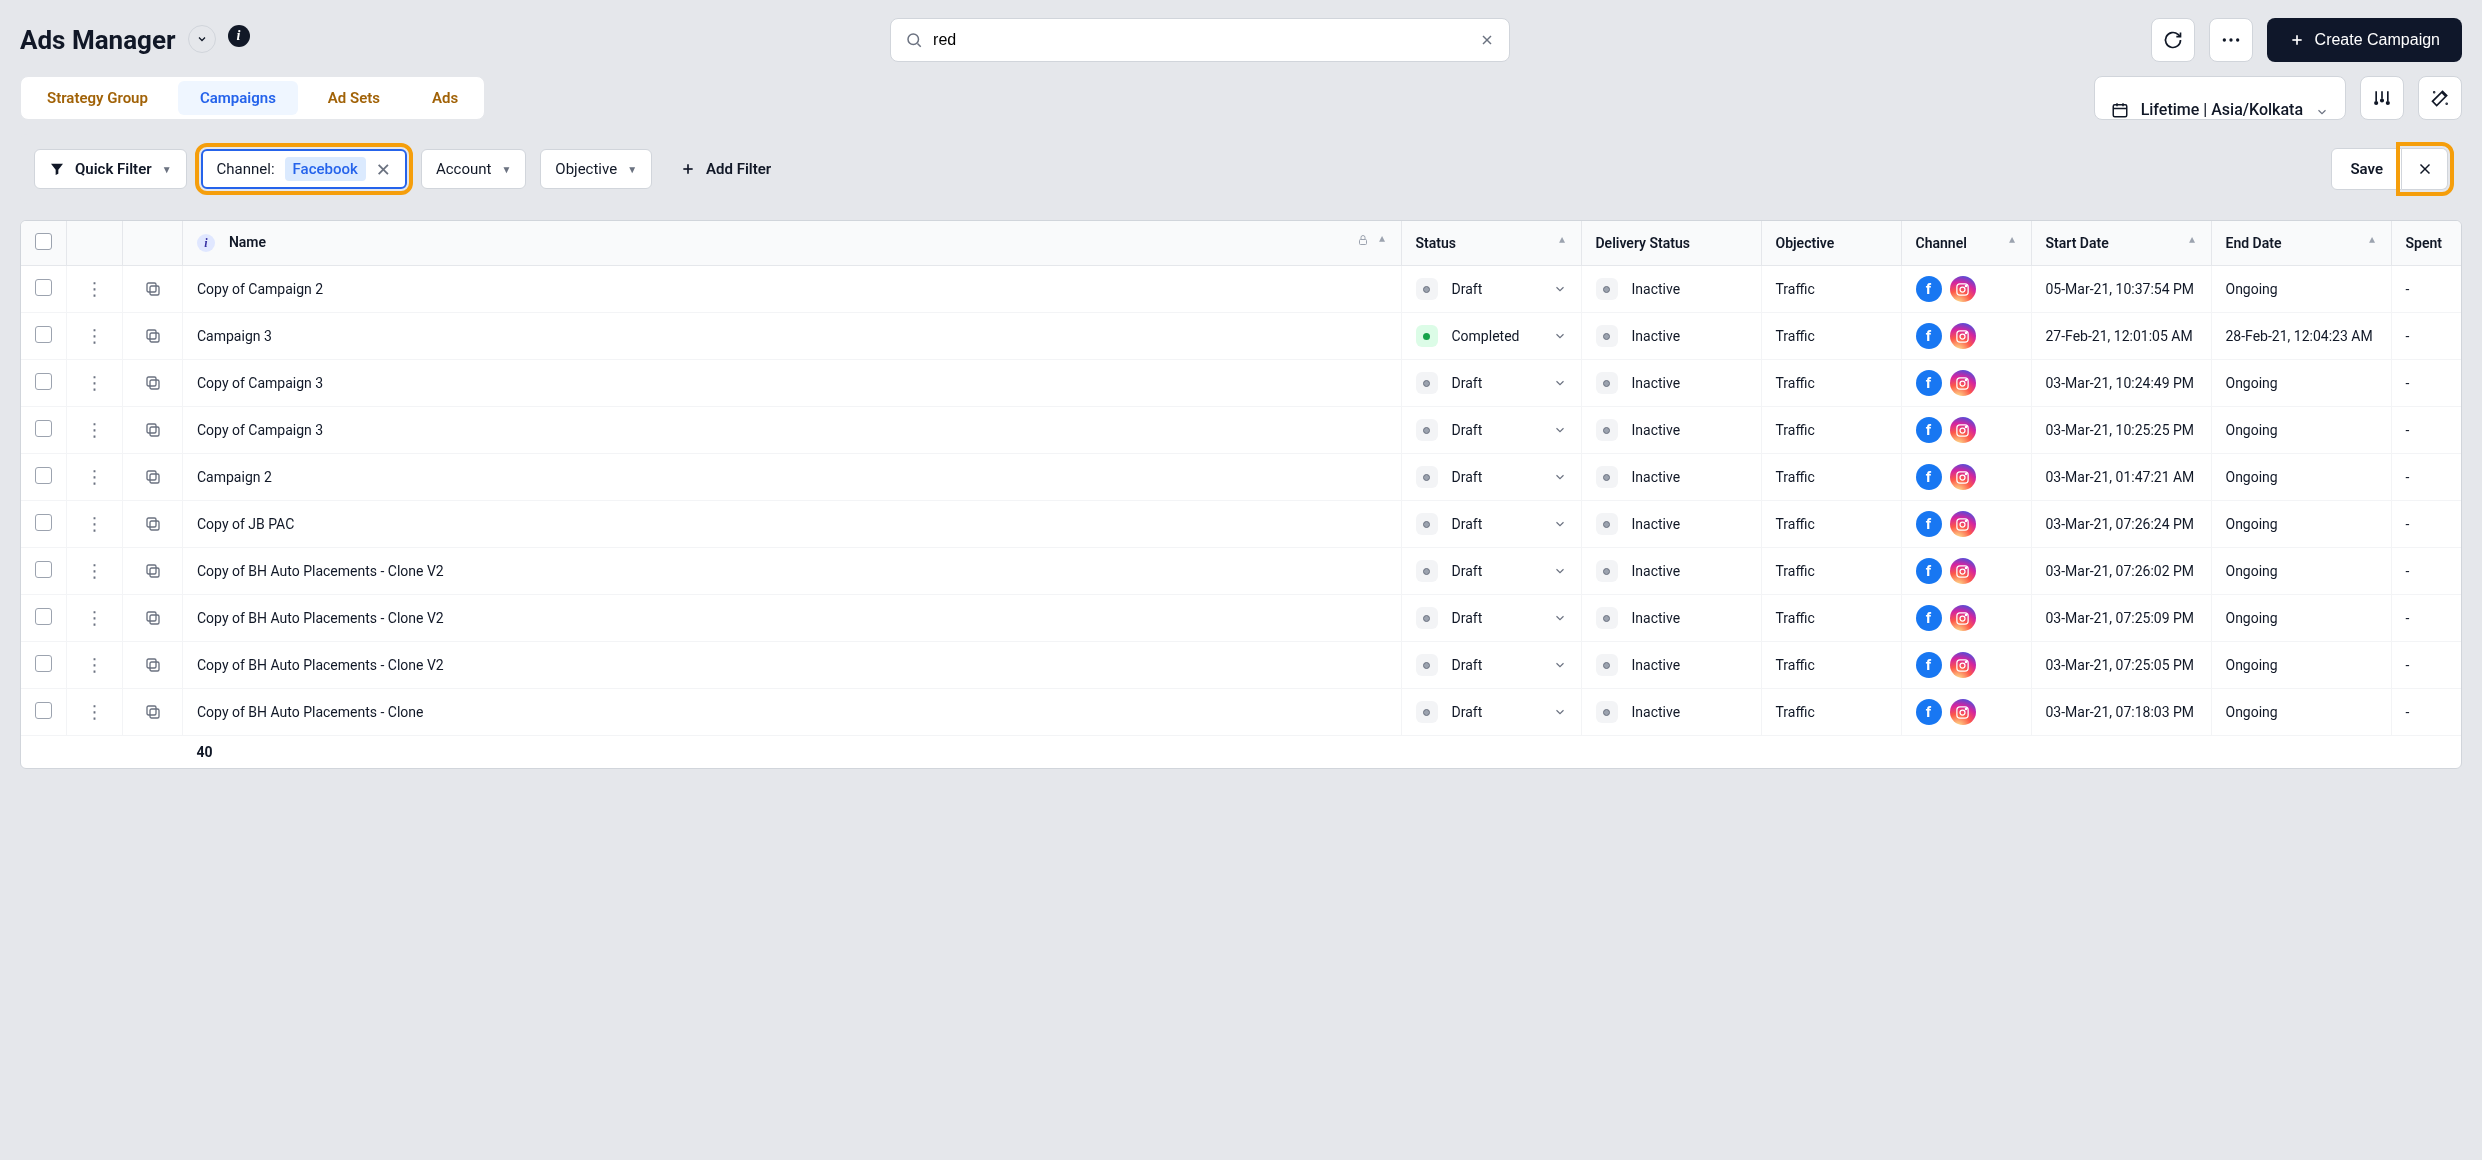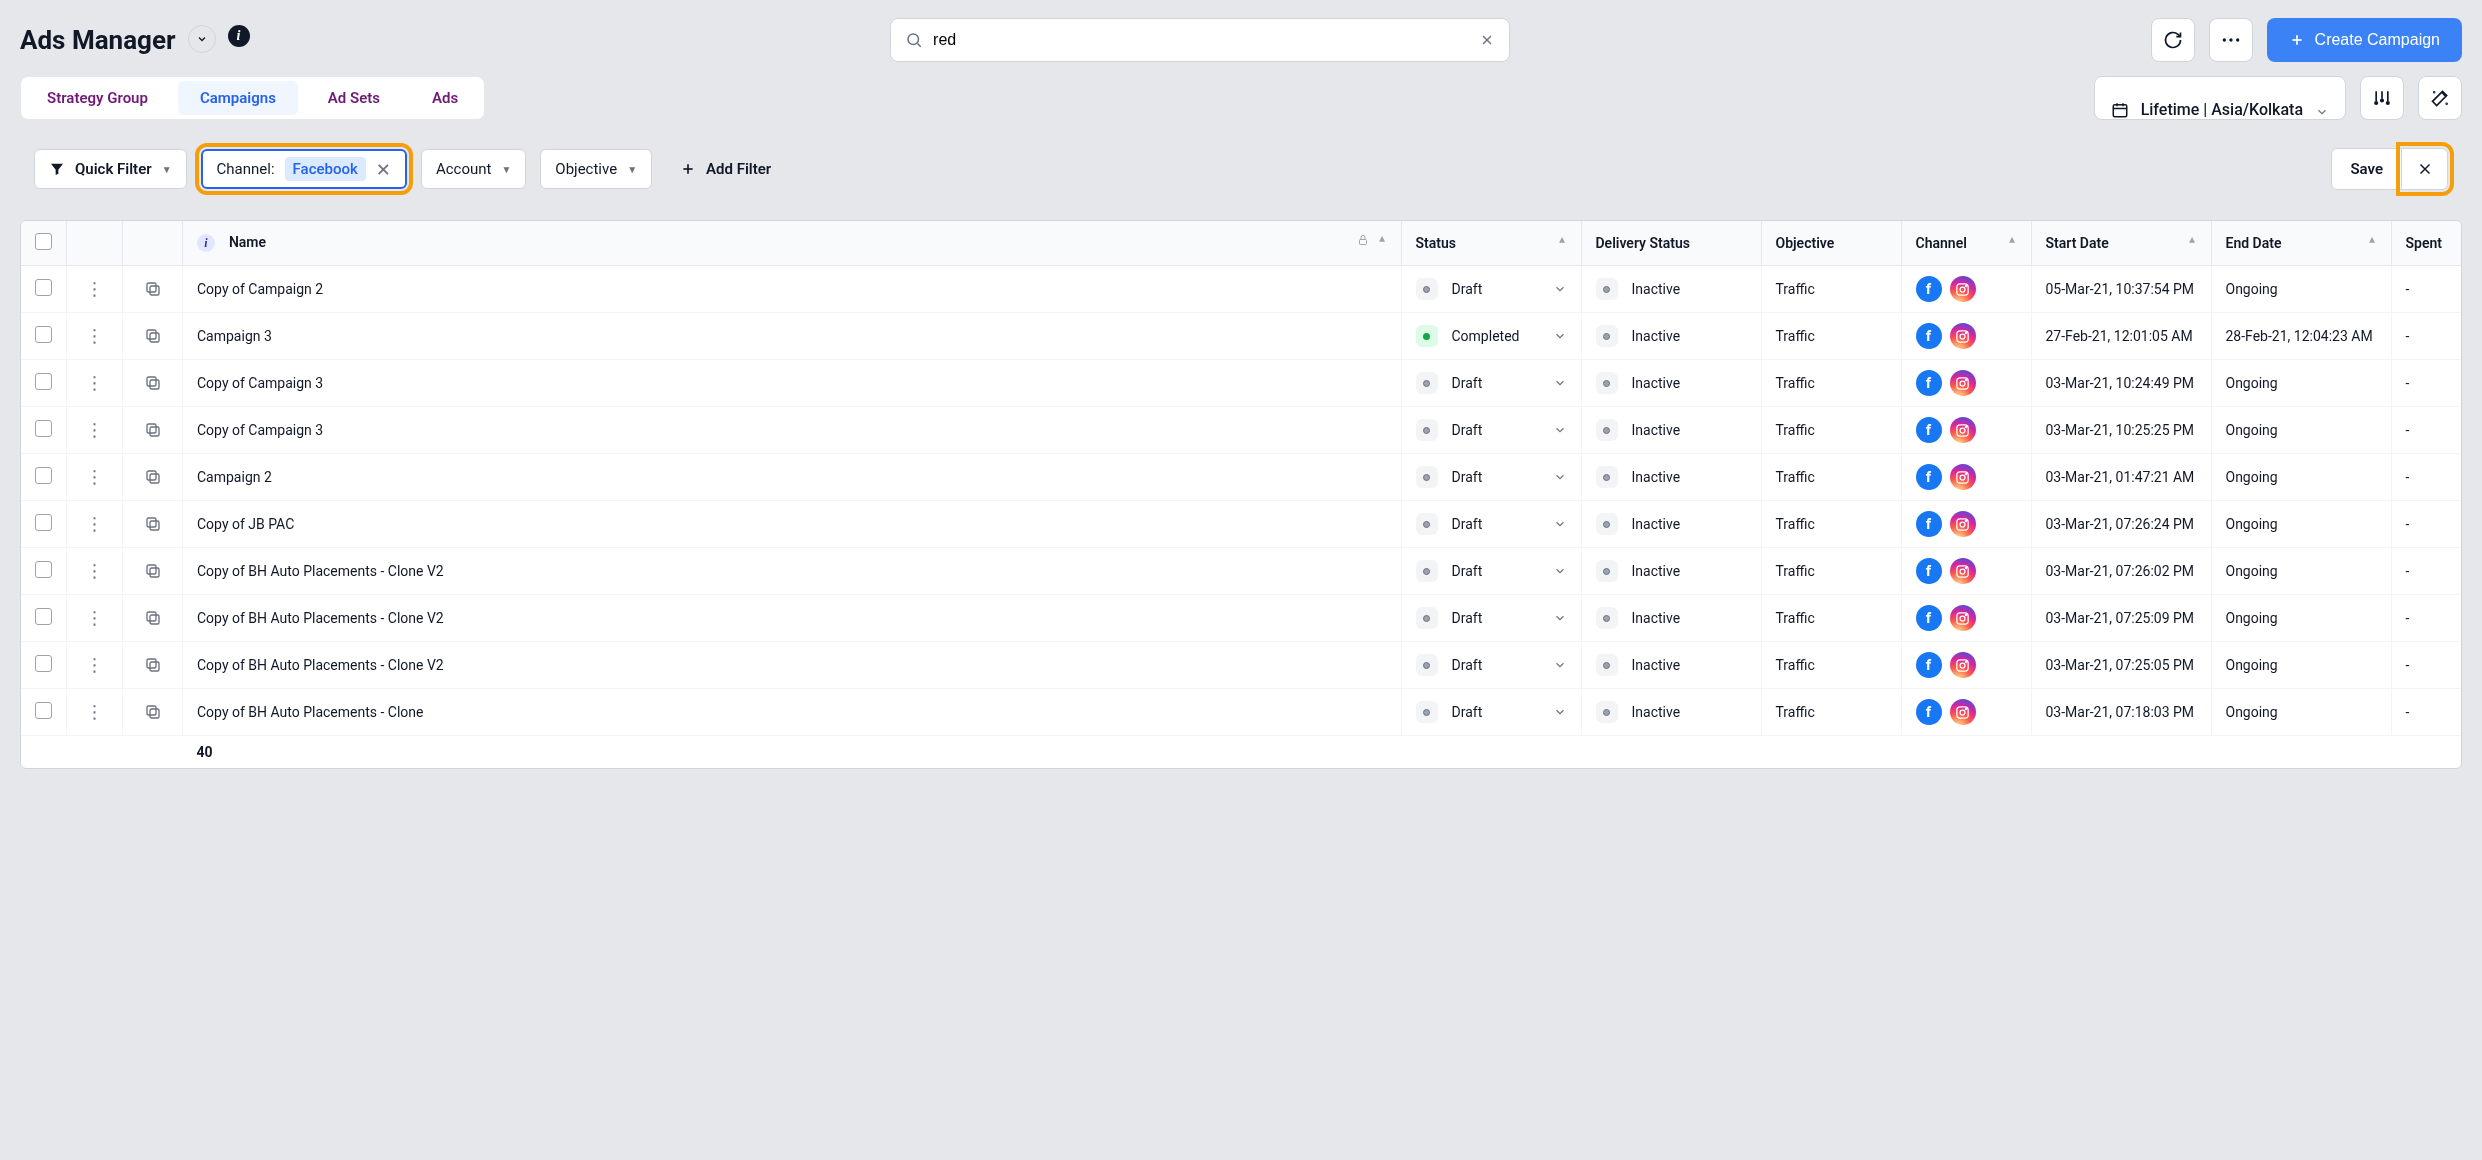--- a/index.html
+++ b/index.html
@@ -46,36 +46,36 @@
   }
   .icon { display:inline-flex; align-items:center; justify-content:center; }
 
   .header-right { margin-left:auto; display:flex; align-items:center; gap:14px; }
   .icon-btn {
     width:44px; height:44px; background:#fff; border:1px solid #d1d5db;
     border-radius:8px; display:flex; align-items:center; justify-content:center;
     cursor:pointer; font-size:20px;
   }
   .primary-btn {
-    height:44px; padding: 0 22px; background:#3b82f6; color:#fff; border:none;
+    height:44px; padding: 0 22px; background:#0f172a; color:#fff; border:none;
     border-radius:8px; display:flex; align-items:center; gap:10px; font-size:16px;
     font-weight:500; cursor:pointer;
   }
 
   
   .tabs-row {
     display:flex; align-items:center; padding: 0 20px 14px; gap: 16px;
   }
   .tab-group {
     display:flex; background:#fff; border:1px solid #e5e7eb; border-radius:8px;
     height:44px; align-items:stretch; overflow:hidden;
   }
   .tab {
     padding: 0 26px; display:flex; align-items:center; font-size:15px; font-weight:600;
-    cursor:pointer; color:#701a75;
+    cursor:pointer; color:#a16207;
   }
   .tab.active {
     background:#eff6ff; color:#2563eb; border-radius:6px; margin:4px;
     padding: 0 22px;
   }
   .right-tools { margin-left:auto; display:flex; gap:14px; }
   .date-range-btn {
     height:44px; background:#fff; border:1px solid #d1d5db; border-radius:8px;
     display:flex; align-items:flex-end; gap:12px; padding:0 16px; cursor:pointer;
     font-size:16px; font-weight:500;

